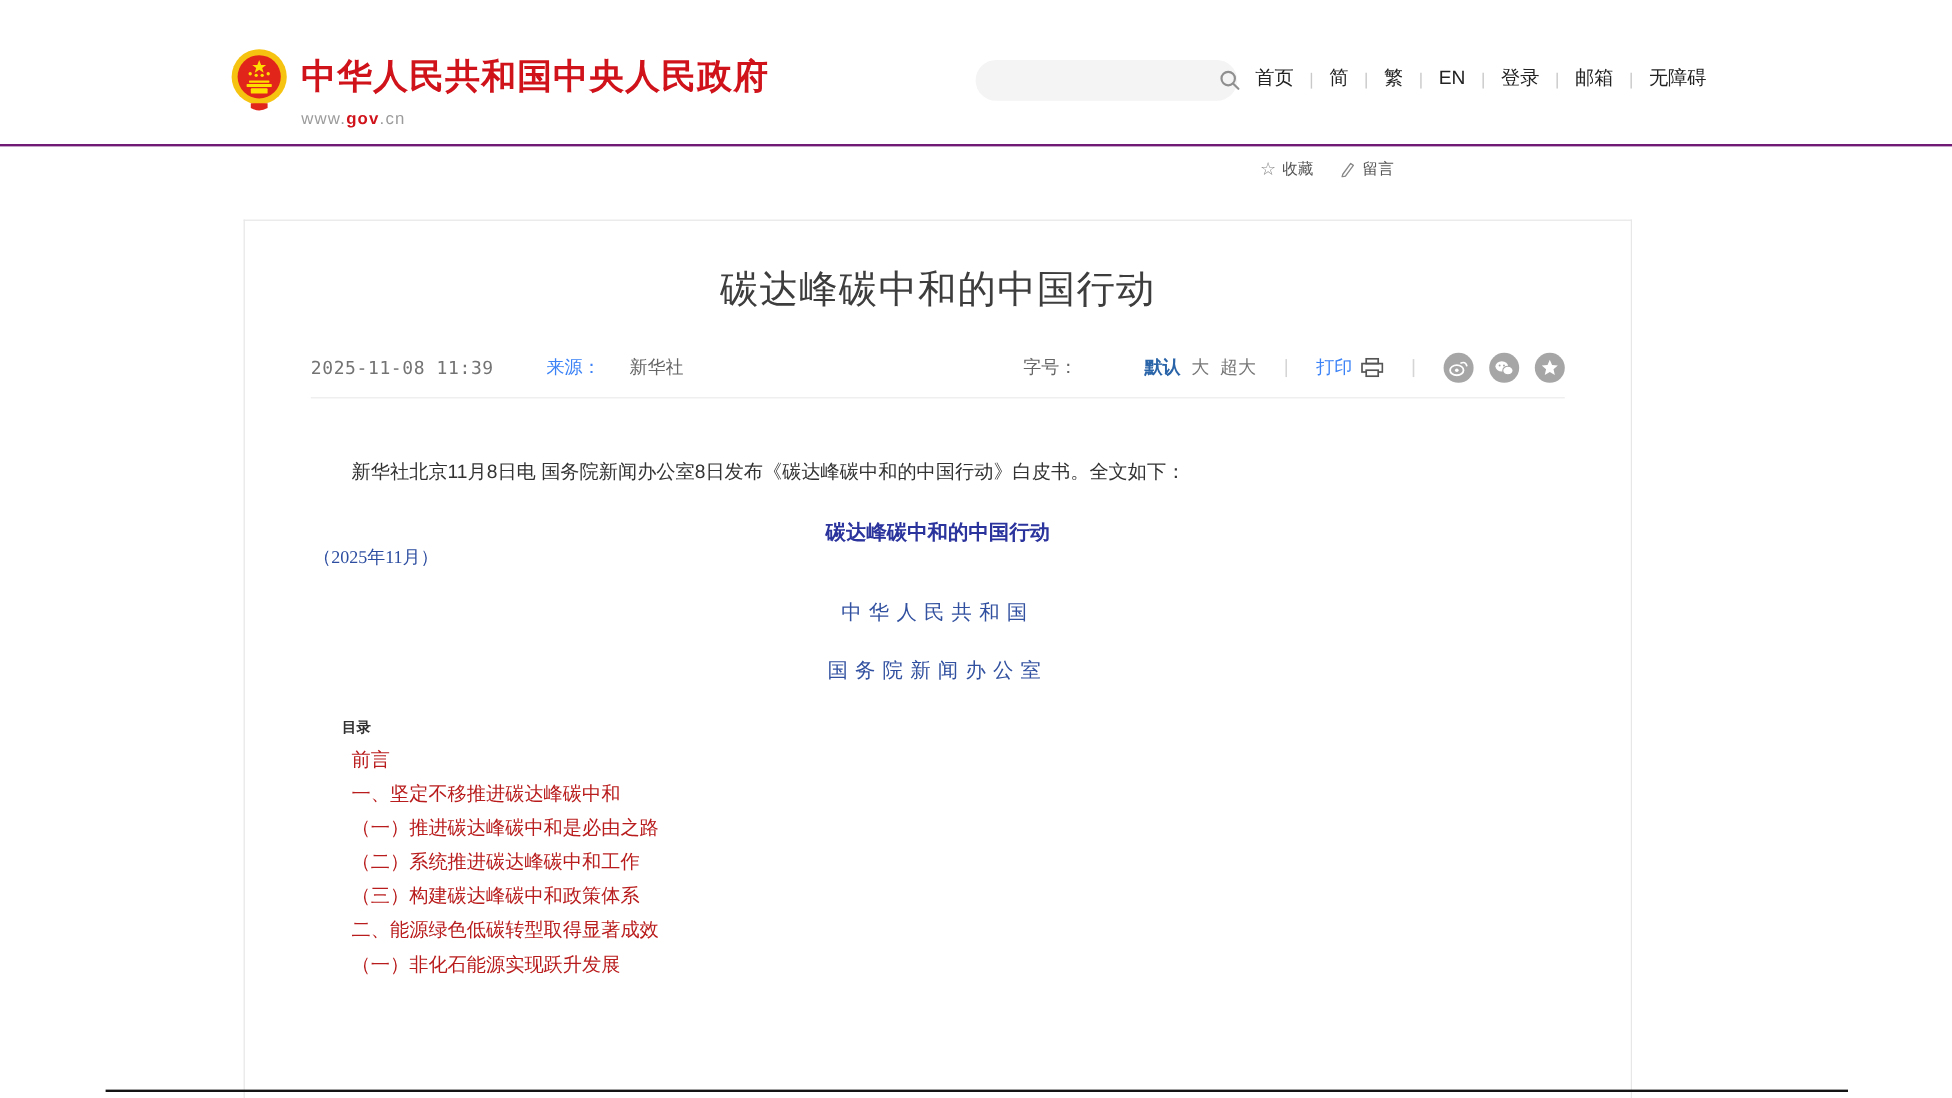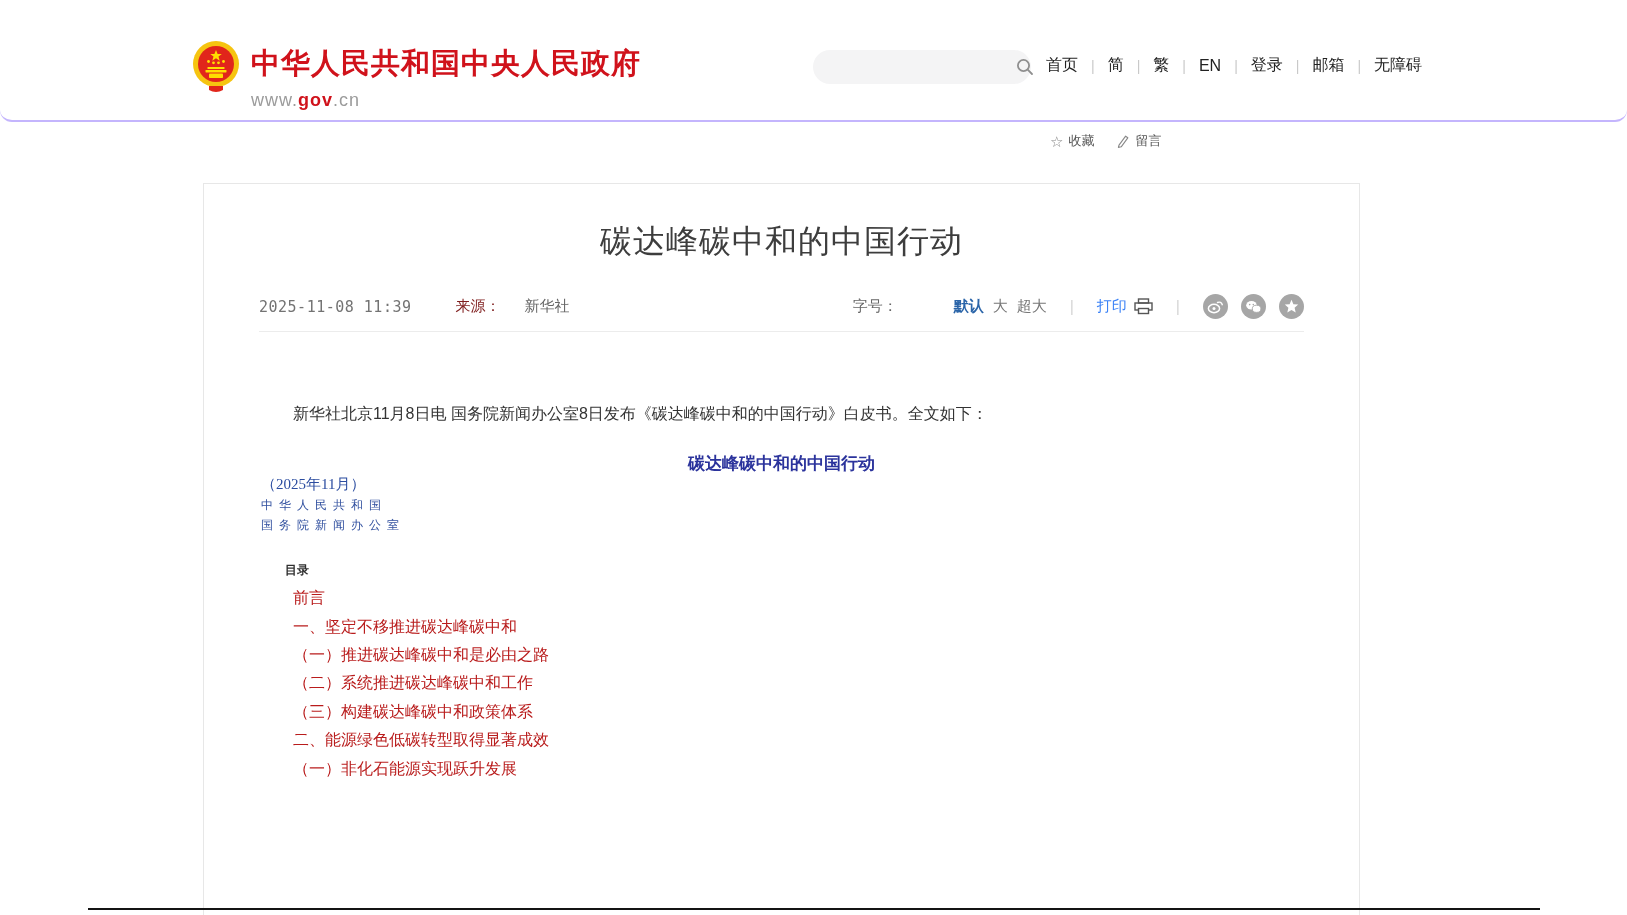--- a/index.html
+++ b/index.html
@@ -1,61 +1,61 @@
 <!DOCTYPE html>
 <html><head>
 <meta charset="utf-8">
 <style>
   * { margin:0; padding:0; box-sizing:border-box; }
   html,body { background:#ffffff; }
   body { font-family:"Liberation Sans","DejaVu Sans",sans-serif; color:#333; }
   .page { position:relative; width:1627px; height:915px; background:#fff; overflow:hidden; }
 
   
-  .header { position:absolute; top:0; left:0; width:1627px; height:122px; background:#fff; border-bottom:2px solid #c4b5fd;border-radius:12px; }
+  .header { position:absolute; top:0; left:0; width:1627px; height:122px; background:#fff; border-bottom:2px solid #701a75; }
   .emblem { position:absolute; left:191px; top:40px; width:50px; height:54px; }
   .brand { position:absolute; left:251px; top:44px; }
   .brand-title { font-size:29px; font-weight:bold; color:#d0121b; letter-spacing:1px; font-family:"Liberation Sans",sans-serif; }
-  .brand-url { margin-top:6px; font-size:18px; color:#9b9b9b; letter-spacing:1px; }
+  .brand-url { margin-top:6px; font-size:14px; color:#9b9b9b; letter-spacing:1px; }
   .brand-url .gov { color:#d0121b; font-weight:bold; }
   .search-box { position:absolute; left:813px; top:50px; width:218px; height:34px; background:#f4f4f5; border-radius:17px; display:flex; align-items:center; }
   .search-input { flex:1; height:100%; border:none; outline:none; background:transparent; padding:0 6px 0 16px; font-size:14px; color:#333; }
   .search-btn { width:34px; height:34px; border:none; background:transparent; cursor:pointer; display:flex; align-items:center; justify-content:center; }
   .top-nav { position:absolute; left:1043px; top:55px; display:flex; align-items:center; font-size:16px; color:#222; }
   .top-nav a { color:#222; text-decoration:none; padding:0 13px; white-space:nowrap; }
   .top-nav a:first-child { padding-left:3px; }
   .nav-sep { color:#c9c9c9; font-size:14px; }
 
   
   .actions { position:absolute; top:132px; left:1050px; display:flex; align-items:center; gap:22px; font-size:13px; color:#555; }
   .action { display:flex; align-items:center; gap:5px; cursor:pointer; }
   .star-glyph { font-size:15px; color:#888; line-height:1; }
 
   
   .card { position:absolute; left:203px; top:183px; width:1157px; height:760px; background:#fff; border:1px solid #e7e7e7; border-bottom:none; }
   .article-title { margin-top:36px; text-align:center; font-size:32px; font-weight:500; color:#3d3d3d; letter-spacing:1px; }
   .meta-row { margin:30px 55px 0 55px; display:flex; justify-content:space-between; align-items:center; font-size:15px; color:#666; }
   .meta-left { display:flex; align-items:center; gap:24px; }
   .meta-date { font-family:"DejaVu Sans Mono",monospace; font-size:15px; color:#737373; letter-spacing:0.5px; }
-  .meta-source { margin-left:20px; color:#7f1d1d; }
+  .meta-source { margin-left:20px; color:#3b82f6; }
   .meta-right { display:flex; align-items:center; gap:9px; }
   .fs-option { cursor:pointer; color:#777; }
   .fs-option.selected { color:#2a64a8; font-weight:bold;padding-left:47px; }
   .pipe-sep { color:#d5d5d5; margin:0 14px; font-size:16px; }
   .print-btn { display:flex; align-items:center; gap:7px; cursor:pointer; color:#3b82f6; }
   .share-icons { display:flex; align-items:center; gap:13px; }
   .share-circle { width:25px; height:25px; border-radius:50%; background:#a6a6a6; display:flex; align-items:center; justify-content:center; cursor:pointer; }
   .meta-hr { margin:12px 55px 0 55px; border:none; border-top:1px solid #ececec; }
 
   
   .body-wrap { padding:0 57px; }
-  .lead { margin-top:72px; font-size:16px; line-height:1.2; color:#333; text-indent:2em; }
+  .lead { margin-top:52px; font-size:16px; line-height:1.2; color:#333; text-indent:2em; }
   .doc-title { margin-top:29px; text-align:center; font-size:17px; font-weight:bold; color:#2b339c; }
   .doc-date { text-align:left; font-size:15px; color:#2c4da0; font-family:"Liberation Serif","DejaVu Serif",serif; }
-  .doc-issuer { margin-top:3px; font-size:12px; color:#31509f; letter-spacing:6px; font-family:"Liberation Serif","DejaVu Serif",serif; }
+  .doc-issuer { margin-top:25px; text-align:center; font-size:17px; color:#31509f; letter-spacing:6px; font-family:"Liberation Serif","DejaVu Serif",serif; }
   .toc-heading { margin-top:28px; font-size:12px; font-weight:bold; color:#2f2f2f; text-indent:2em; }
   .toc-item { margin-top:10px; font-size:16px; color:#b91c1c; text-indent:2em; line-height:1.15; }
 
   
   .bottom-line { position:absolute; left:88px; top:908px; width:1452px; height:2px; background:#141414; }
 </style>
 </head>
 <body>
 
 <div class="page">

